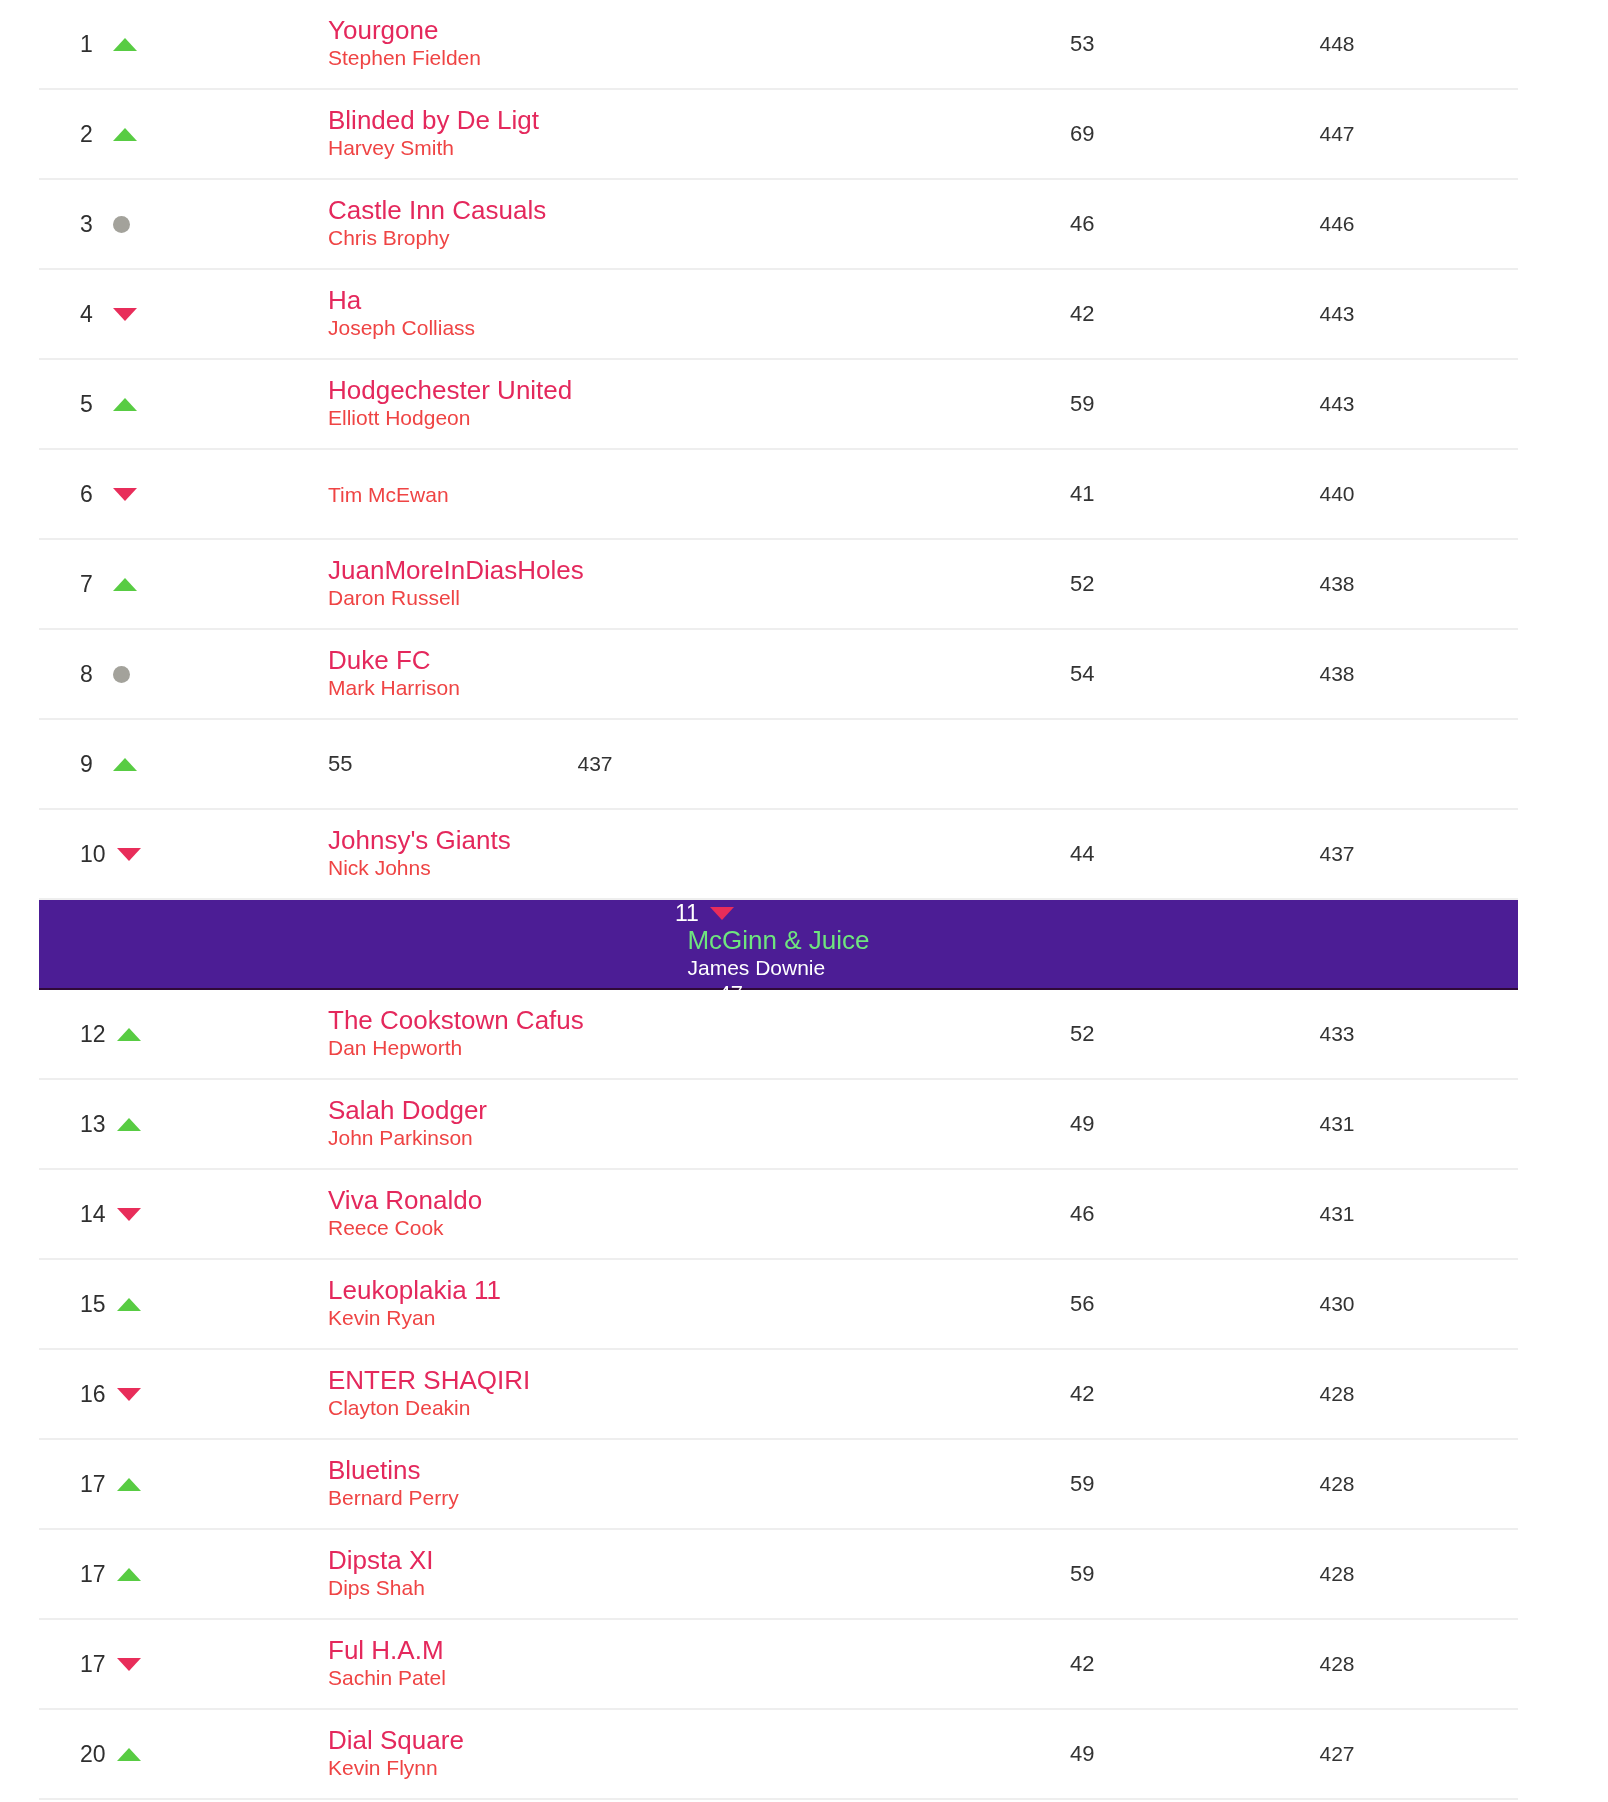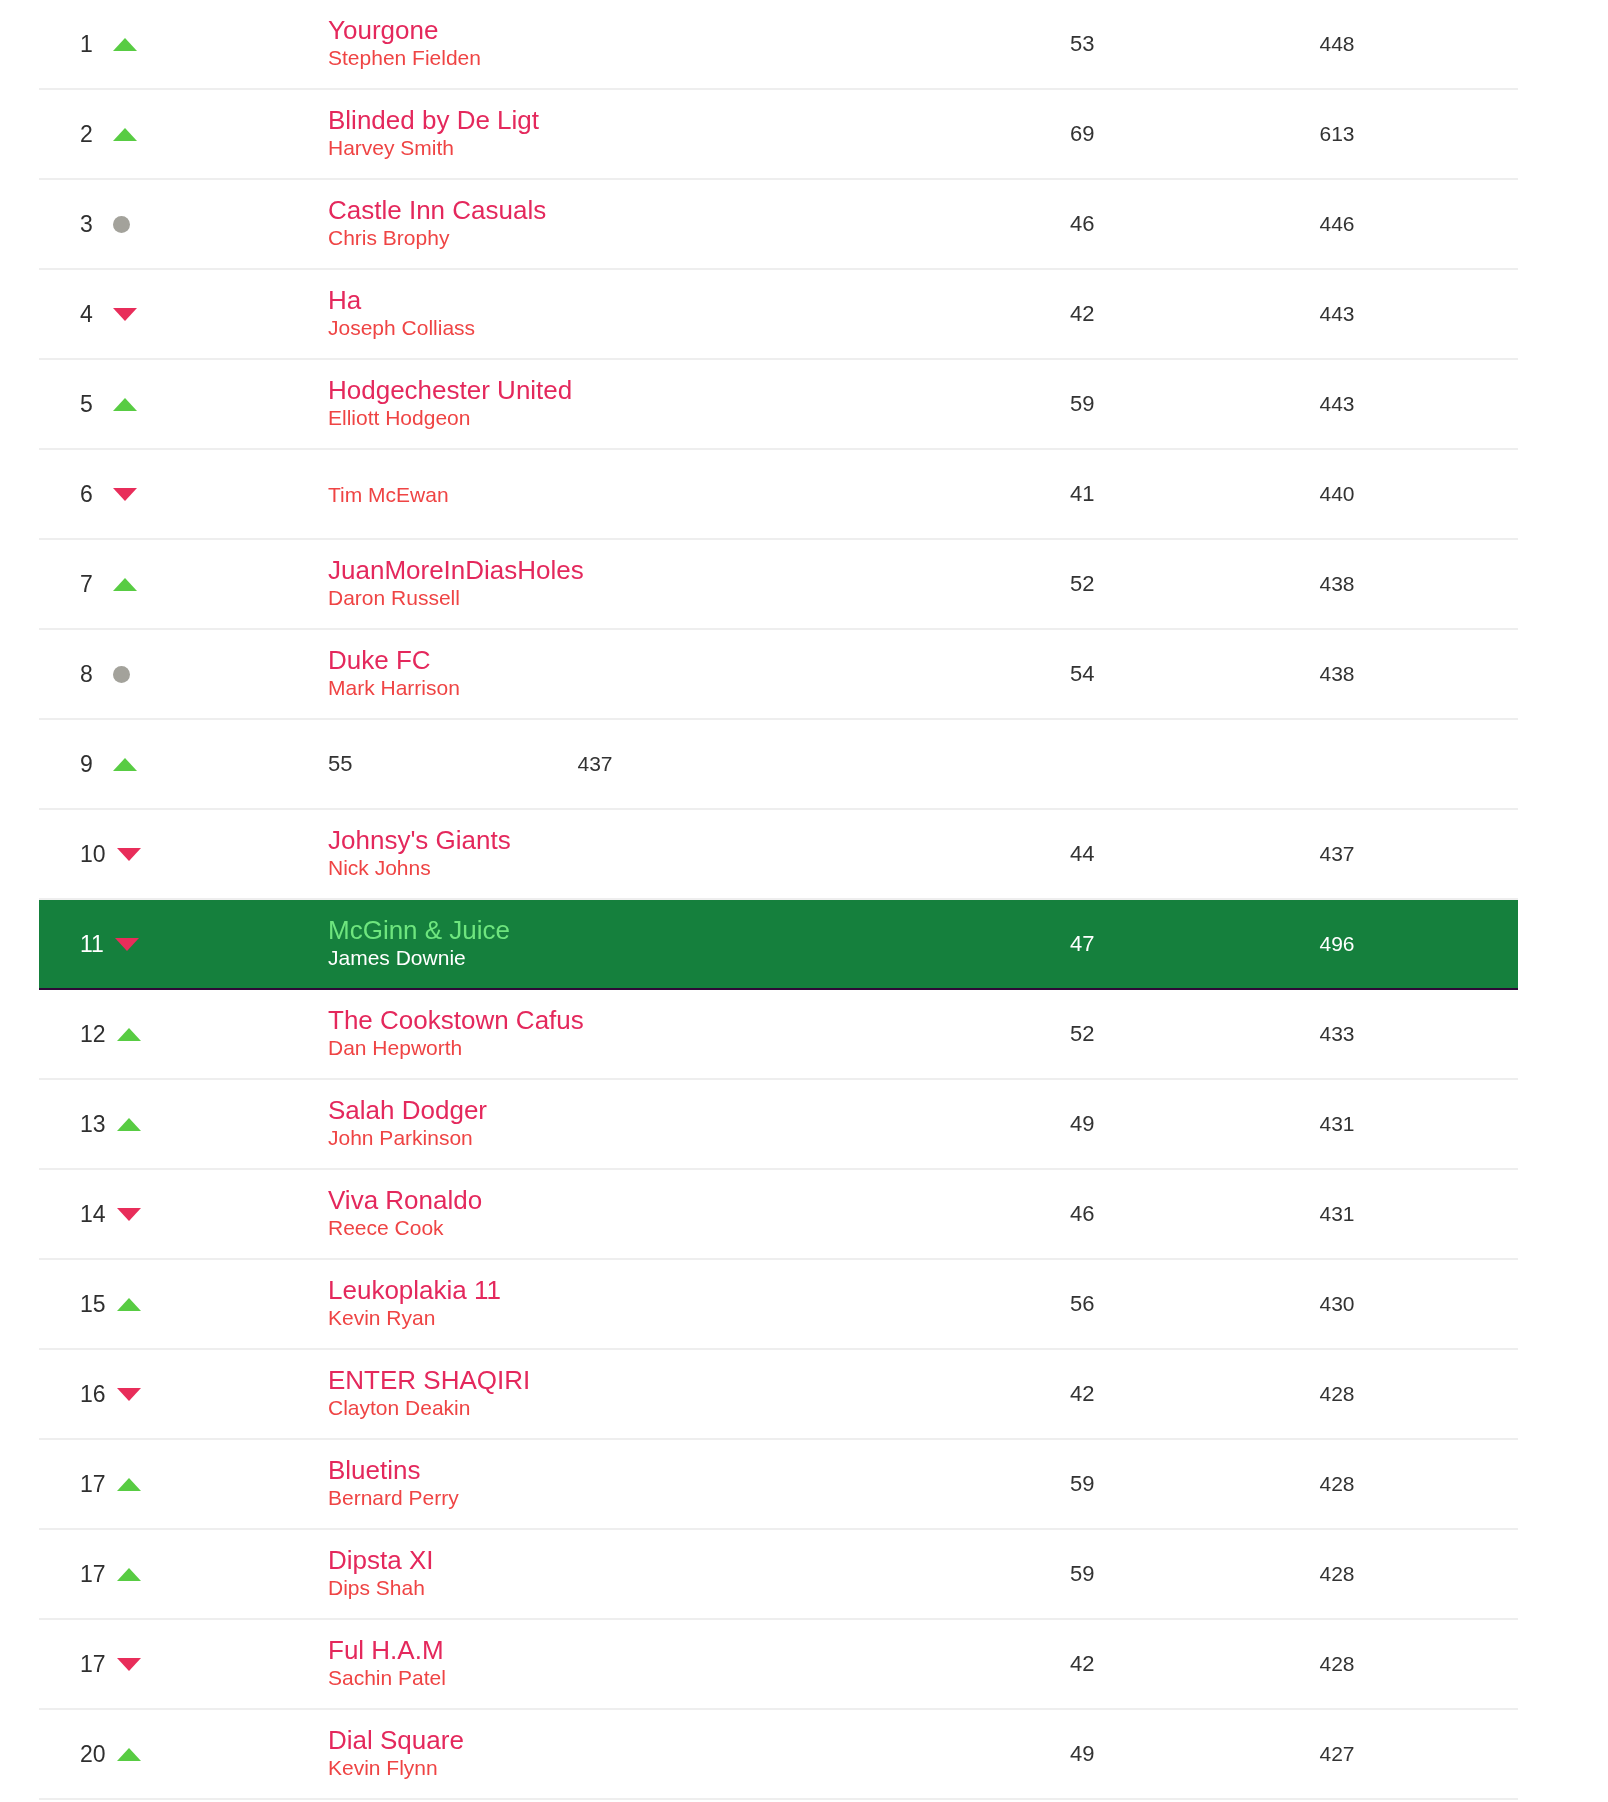--- a/index.html
+++ b/index.html
@@ -71,22 +71,23 @@
   .total-cell {
     width: 120px;
     text-align: center;
     font-size: 21px;
     color: #333333;
     margin-left: 87px;
     margin-right: 121px;
     flex-shrink: 0;
   }
   .row.highlighted {
-    background: #15803d;
+    background: #4c1d95;
     border-bottom-color: #2f0a38;
+    flex-direction: column;
   }
   .row.highlighted .rank-num,
   .row.highlighted .manager-name,
   .row.highlighted .gw-cell,
   .row.highlighted .total-cell { color: #ffffff; }
   .row.highlighted .team-name { color: #6ee57e; }
 </style>
 </head>
 <body>
 
@@ -106,21 +107,21 @@
     <div class="row">
     <div class="rank-cell">
       <span class="rank-num">2</span>
       <span class="move-icon m-up"></span>
     </div>
     <div class="team-cell">
       <div class="team-name">Blinded by De Ligt</div>
       <div class="manager-name">Harvey Smith</div>
     </div>
     <div class="gw-cell">69</div>
-    <div class="total-cell">613</div>
+    <div class="total-cell">447</div>
   </div>
     <div class="row">
     <div class="rank-cell">
       <span class="rank-num">3</span>
       <span class="move-icon m-same"></span>
     </div>
     <div class="team-cell">
       <div class="team-name">Castle Inn Casuals</div>
       <div class="manager-name">Chris Brophy</div>
     </div>

